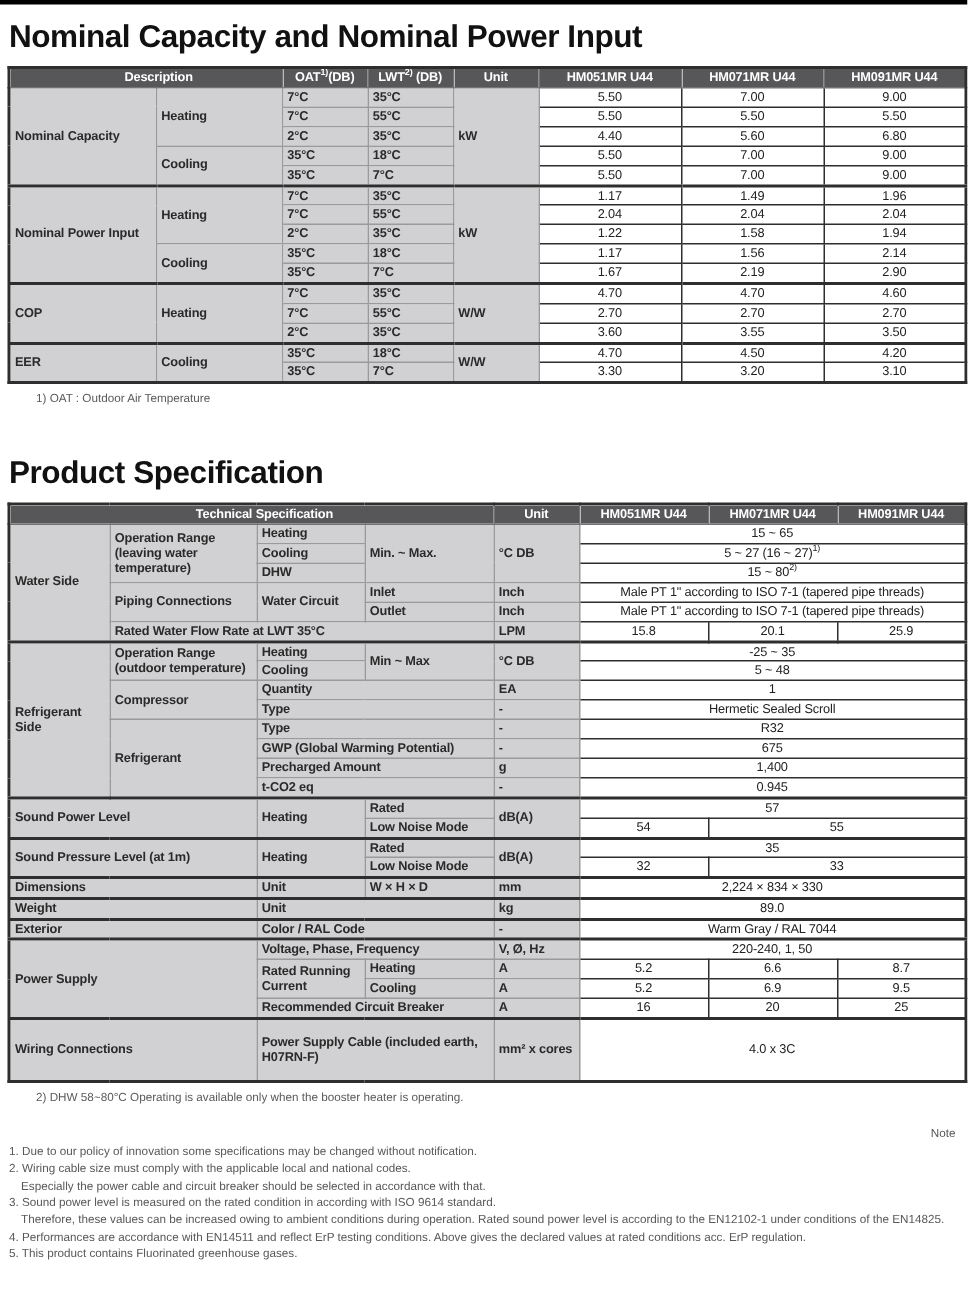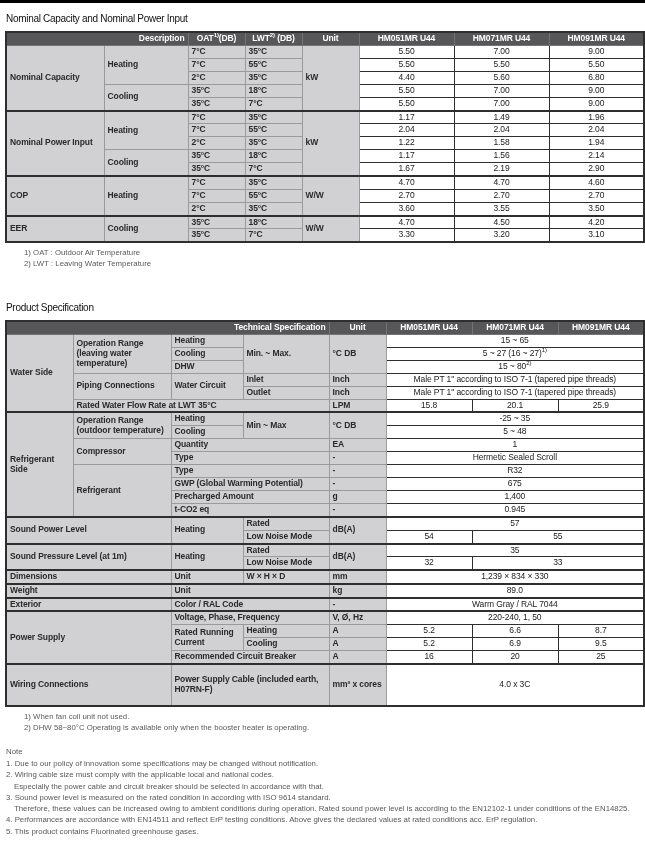--- a/index.html
+++ b/index.html
@@ -6,22 +6,22 @@
   html, body { margin: 0; padding: 0; }
   body {
     width: 645px;
     background: #fff;
     font-family: "Liberation Sans", sans-serif;
     color: #1a1a1a;
     -webkit-font-smoothing: antialiased;
   }
   .topbar { height: 3px; background: #000; width: 645px; }
   h1.sec-title {
-    font-size: 10px;
-    font-weight: normal;
+    font-size: 21px;
+    font-weight: bold;
     color: #111;
     margin: 10px 0 7px 6px;
     letter-spacing: -0.3px;
   }
   table.spec {
     border-collapse: collapse;
     table-layout: fixed;
     margin-left: 5px;
     width: 638px;
     font-size: 8.5px;
@@ -37,21 +37,21 @@
   }
   
   .hd {
     background: #57575a;
     color: #fff;
     font-weight: bold;
     border: 1px solid #737376;
     text-align: center;
     height: 14px;
   }
-  .hd.l { text-align: right; padding-left: 20px; }
+  .hd.l { text-align: center; padding-left: 20px; }
   
   .g {
     background: #d1d1d3;
     border: 1px solid #9a9a9d;
     text-align: left;
     font-weight: bold;
     color: #2a2a2a;
   }
   .g.c { text-align: left; }
   
@@ -71,21 +71,21 @@
     line-height: 1.4;
   }
   .fn div { white-space: pre-wrap; }
   .gap1 { height: 22px; }
   .note-block {
     font-size: 7.8px;
     color: #58585a;
     margin: 12px 8px 14px 6px;
     line-height: 1.45;
   }
-  .note-title { margin-bottom: 1px; }
+  .note-title { margin-bottom: 1px; text-align: right; }
   .note-line { }
   .note-line.ind { padding-left: 8px; }
 </style>
 </head>
 <body>
 
 <div class="topbar"></div>
 
 <h1 class="sec-title">Nominal Capacity and Nominal Power Input</h1>
 
@@ -231,21 +231,20 @@
     <td class="g">7°C</td>
     <td class="w">3.30</td>
     <td class="w">3.20</td>
     <td class="w">3.10</td>
   </tr>
 </tbody>
   </table>
 
 <div class="fn">
   <div>1) OAT : Outdoor Air Temperature</div>
-  <div>2) LWT : Leaving Water Temperature</div>
 </div>
 
 <div class="gap1"></div>
 
 <h1 class="sec-title">Product Specification</h1>
 
 <table class="spec">
   <colgroup>
     <col style="width:67px">
       <col style="width:98px">
@@ -370,21 +369,21 @@
     <td class="g">Low Noise Mode</td>
     <td class="w">32</td>
     <td class="w" colspan="2">33</td>
   </tr>
 
   <tr class="sep">
     <td class="g" colspan="2">Dimensions</td>
     <td class="g">Unit</td>
     <td class="g">W × H × D</td>
     <td class="g c">mm</td>
-    <td class="w" colspan="3">1,239 × 834 × 330</td>
+    <td class="w" colspan="3">2,224 × 834 × 330</td>
   </tr>
   <tr class="sep">
     <td class="g" colspan="2">Weight</td>
     <td class="g" colspan="2">Unit</td>
     <td class="g c">kg</td>
     <td class="w" colspan="3">89.0</td>
   </tr>
   <tr class="sep">
     <td class="g" colspan="2">Exterior</td>
     <td class="g" colspan="2">Color / RAL Code</td>
@@ -424,21 +423,20 @@
   <tr class="sep">
     <td class="g" colspan="2">Wiring Connections</td>
     <td class="g" colspan="2" style="height:42px">Power Supply Cable (included earth, H07RN-F)</td>
     <td class="g c">mm² x cores</td>
     <td class="w" colspan="3">4.0 x 3C</td>
   </tr>
 </tbody>
   </table>
 
 <div class="fn">
-  <div>1) When fan coil unit not used.</div>
   <div>2) DHW 58~80°C Operating is available only when the booster heater is operating.</div>
 </div>
 
 <div class="note-block">
   <div class="note-title">Note</div>
   <div class="note-line">1. Due to our policy of innovation some specifications may be changed without notification.</div>
   <div class="note-line">2. Wiring cable size must comply with the applicable local and national codes.</div>
   <div class="note-line ind">Especially the power cable and circuit breaker should be selected in accordance with that.</div>
   <div class="note-line">3. Sound power level is measured on the rated condition in according with ISO 9614 standard.</div>
   <div class="note-line ind">Therefore, these values can be increased owing to ambient conditions during operation. Rated sound power level is according to the EN12102-1 under conditions of the EN14825.</div>

